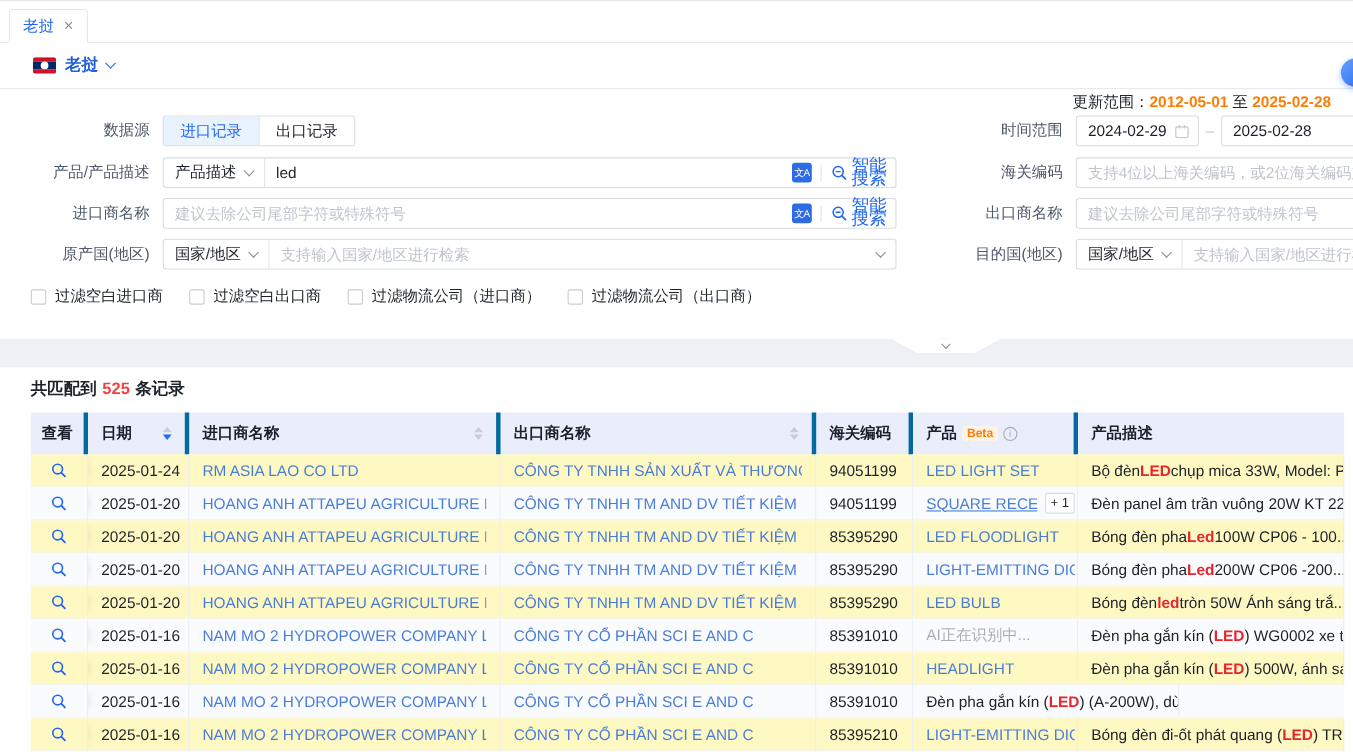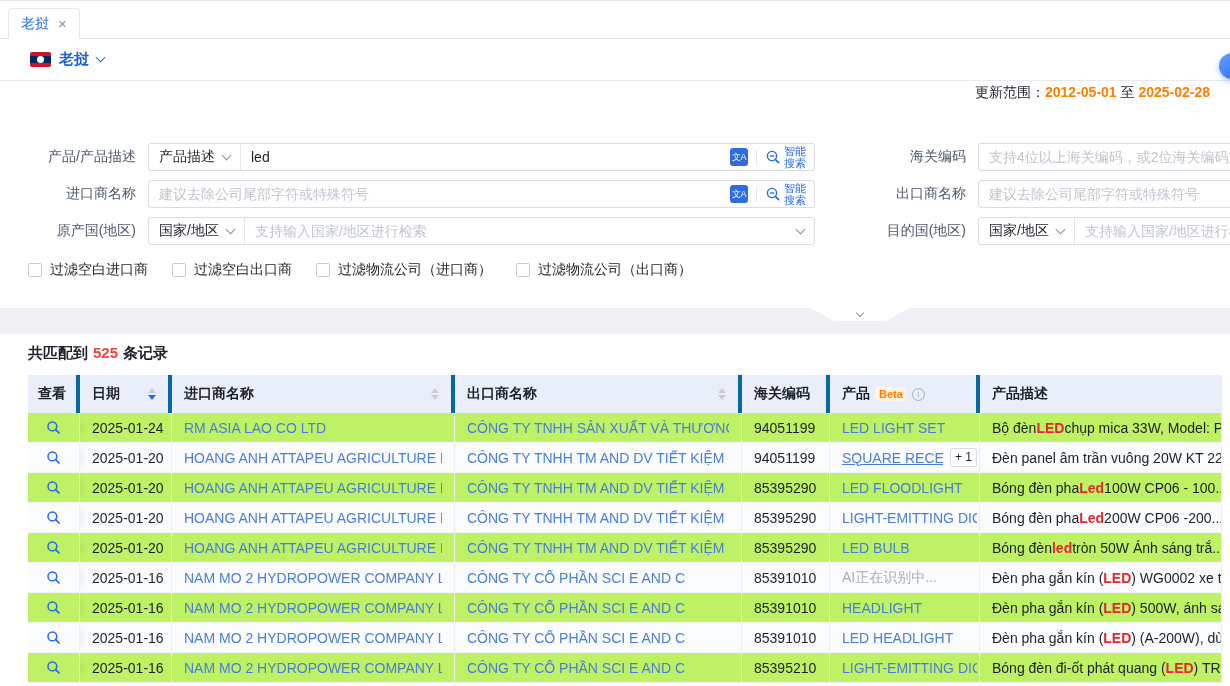--- a/index.html
+++ b/index.html
@@ -59,21 +59,21 @@
     color:#1d2129; min-width:0; }
   .itext::placeholder { color:#bfc4cd; }
   input.solo { height:28px; border:1px solid #d9dce3; border-radius:3px; font:inherit; outline:none;
     padding:0 10px; color:#1d2129; background:#fff; }
   input.solo::placeholder { color:#bfc4cd; }
 
   .ticon { width:18px; height:18px; border-radius:3px; background:#2e6be5; color:#fff; font-size:9px;
     display:flex; align-items:center; justify-content:center; flex:none; cursor:pointer; letter-spacing:-0.5px; }
   .vdiv { width:1px; height:15px; background:#e5e6eb; margin:0 8px; flex:none; }
   .smart { display:flex; align-items:center; margin-right:8px; cursor:pointer; flex:none; }
-  .smart-txt { font-size:11px; line-height:12px; color:#2468f2; margin-left:3px; }
+  .smart-txt { font-size:16px; line-height:12px; color:#2468f2; margin-left:3px; }
   .tail-chev { margin-left:auto; margin-right:10px; flex:none; }
 
   .cal { flex:none; }
 
   .cbrow { position:absolute; top:180px; left:28px; display:flex; gap:24px; align-items:flex-start; }
   .cb-item { display:flex; align-items:center; gap:8px; cursor:pointer; white-space:nowrap; }
   .cb-box { width:14px; height:14px; border:1px solid #c9cdd4; border-radius:2px; background:#fff; flex:none; }
   .cb-label { color:#1d2129; }
 
   
@@ -86,21 +86,21 @@
   
   .results { margin-left:10px; height:352px; background:#fff; padding:10px 0 0 18px; }
   .summary { font-size:15px; font-weight:bold; color:#1d2129; height:22px; }
   .summary .count { color:#f53f3f; padding:0 5px; }
 
   .table { margin-top:9px; width:1194px; }
   .thead { display:flex; height:38px; background:#e9eefa; }
   .th { display:flex; align-items:center; padding:0 12px; font-weight:bold; color:#1d2129;
     border-right:4px solid #0369a1; white-space:nowrap; }
   .th:last-child { border-right:none; }
-  .trow { display:flex; height:30px; border-bottom:1px solid #f2f3f6; background:#bef264; }
+  .trow { display:flex; height:30px; border-bottom:1px solid #f2f3f6; background:#fef9c3; }
   .trow.even { background:#fafbfd; }
   .td { display:flex; align-items:center; padding:0 12px; white-space:nowrap; overflow:hidden;
     border-right:1px solid #eceef3; }
   .c0 { width:52px; justify-content:center; padding:0; }
   .td.c0 { box-shadow:8px 0 8px -8px rgba(31,35,41,.14); }
   .c1 { width:92px; }
   .c2 { width:283px; }
   .c3 { width:287px; }
   .c4 { width:88px; }
   .c5 { width:150px; padding-right:2px; }
@@ -153,20 +153,42 @@
 <div class="float-btn"></div>
 
 <div class="filter-panel">
 
   <div class="update-range">
     <span>更新范围：</span><b>2012-05-01</b>
     <span>至</span>
     <b>2025-02-28</b>
   </div>
 
+  <div class="frow" style="top:24px;">
+    <span class="flabel">数据源</span>
+    <div class="seg">
+      <span class="seg-opt active">进口记录</span>
+      <span class="seg-opt">出口记录</span>
+    </div>
+    <div class="rgroup">
+      <span class="rlabel">时间范围</span>
+      <div class="dinput" style="width:112px;">
+        <span class="dval">2024-02-29</span>
+        <svg class="cal" width="13" height="13" viewBox="0 0 14 14">
+            <rect x="1" y="2.5" width="12" height="10.5" rx="1.5" fill="none" stroke="#c2c7d0" stroke-width="1.2"></rect>
+            <line x1="4.5" y1="1" x2="4.5" y2="4" stroke="#c2c7d0" stroke-width="1.2"></line>
+            <line x1="9.5" y1="1" x2="9.5" y2="4" stroke="#c2c7d0" stroke-width="1.2"></line>
+          </svg>
+      </div>
+      <span class="dsep">–</span>
+      <div class="dinput" style="width:150px;">
+        <span class="dval">2025-02-28</span>
+      </div>
+    </div>
+  </div>
 
   <div class="frow" style="top:62px;">
     <span class="flabel">产品/产品描述</span>
     <div class="igroup" style="width:667px;">
       <span class="isel">
         <span>产品描述</span>
         <span class="chev"></span>
       </span>
       <input class="itext" value="led" style="">
       <span class="ticon">文A</span>
@@ -496,24 +518,20 @@
       </span>
     </div>
     <div class="td c1">2025-01-16</div>
     <div class="td c2">
             <a class="link">NAM MO 2 HYDROPOWER COMPANY LIMI...</a>
           </div>
     <div class="td c3">
             <a class="link">CÔNG TY CỔ PHẦN SCI E AND C</a>
           </div>
     <div class="td c4">85391010</div>
-    <div class="td c5">
-      <a class="plink">LED HEADLIGHT</a>
-
-    </div>
     <div class="td c6 desc">
             <span>Đèn pha gắn kín (</span>
             <span class="hl">LED</span>
             <span>) (A-200W), dù...</span>
           </div>
   </div>
         <div class="trow">
     <div class="td c0">
       <span class="mag-btn">
         <svg width="15" height="15" viewBox="0 0 15 15">

